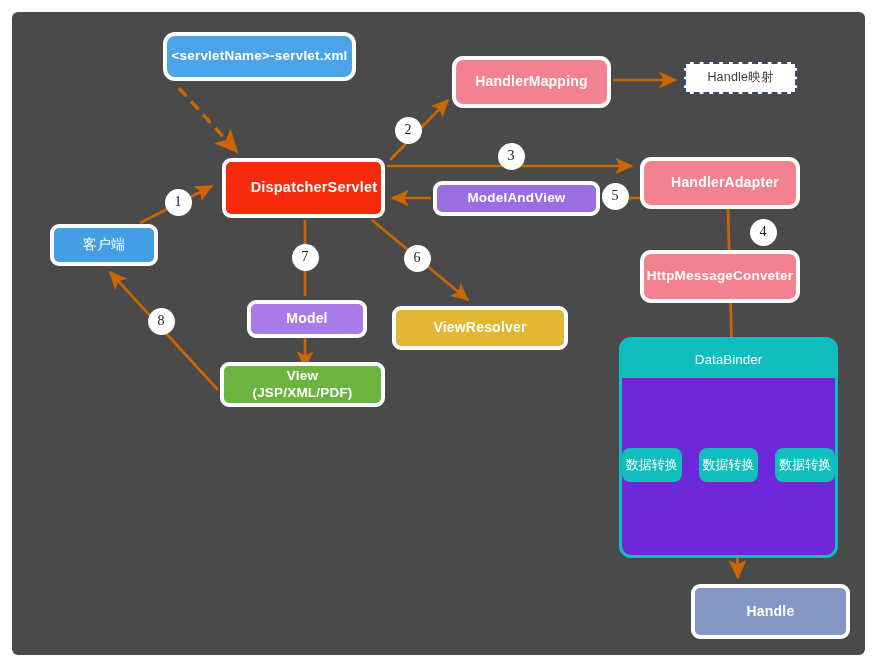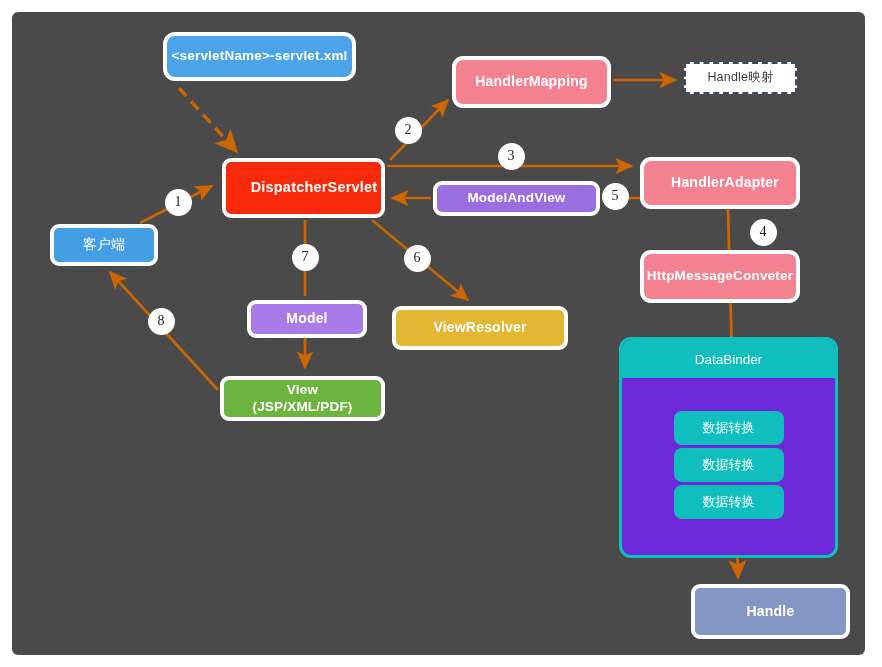--- a/index.html
+++ b/index.html
@@ -52,21 +52,21 @@
   .n-dispatcher { left:222px; top:158px; width:163px; height:60px; background:#f72a0b; font-size:14.5px; border-radius:9px;padding-left:21px; }
   .n-servletxml { left:119px; top:32px;  width:193px; height:49px; background:#4ba3e8; font-size:13.5px; border-radius:12px;margin-left:44px; }
   .n-client     { left:50px;  top:224px; width:108px; height:42px; background:#449ee3; font-size:14px;  border-radius:9px; font-weight:normal; }
   .n-hmapping   { left:452px; top:56px;  width:159px; height:52px; background:#f3818f; font-size:14px;  border-radius:11px; }
   .n-handlemap  { left:684px; top:62px;  width:113px; height:32px; background:#ffffff; color:#3b3b3b; font-size:12.5px; font-weight:normal;
                   border:2px dashed #3a4a66; border-radius:2px; }
   .n-hadapter   { left:640px; top:157px; width:160px; height:52px; background:#f3818f; font-size:14px;  border-radius:11px;padding-left:10px; }
   .n-httpmsg    { left:640px; top:250px; width:160px; height:53px; background:#f3818f; font-size:13.5px; border-radius:11px; }
   .n-mav        { left:433px; top:181px; width:167px; height:35px; background:#9a6ee0; font-size:13.5px; border-radius:9px; }
   .n-model      { left:247px; top:300px; width:120px; height:38px; background:#a97ae8; font-size:14px;  border-radius:9px; }
-  .n-view       { left:220px; top:376px; width:165px; height:45px; background:#6cb43f; font-size:13.5px; border-radius:9px; }
+  .n-view       { left:220px; top:362px; width:165px; height:45px; background:#6cb43f; font-size:13.5px; border-radius:9px; }
   .n-vresolver  { left:392px; top:306px; width:176px; height:44px; background:#e3b734; font-size:14px;  border-radius:9px; }
   .n-handle     { left:655px; top:584px; width:159px; height:55px; background:#8496c4; font-size:14px;  border-radius:9px;margin-left:36px; }
 
   .databinder {
     position: absolute;
     left: 619px; top: 337px;
     width: 219px; height: 221px;
     box-sizing: border-box;
     background: #6d28d9;
     border: 3px solid #0fbfbf;
@@ -79,24 +79,24 @@
     color: #ffffff;
     display: flex;
     align-items: center;
     justify-content: center;
     font-size: 13.5px;
     font-weight: normal;
   }
   .databinder .db-body {
     height: calc(100% - 38px);
     display: flex;
-    flex-direction: column;
-    align-items: center;
-    justify-content: center;
-    gap: 3px;
+    flex-direction: row;
+    align-items: center;
+    justify-content: center;
+    gap: 17px;
     padding-bottom: 4px;
     box-sizing: border-box;
   }
   .db-pill {
     width: 110px;
     height: 34px;
     background: #10bfbd;
     color: #ffffff;
     border-radius: 8px;
     display: flex;

